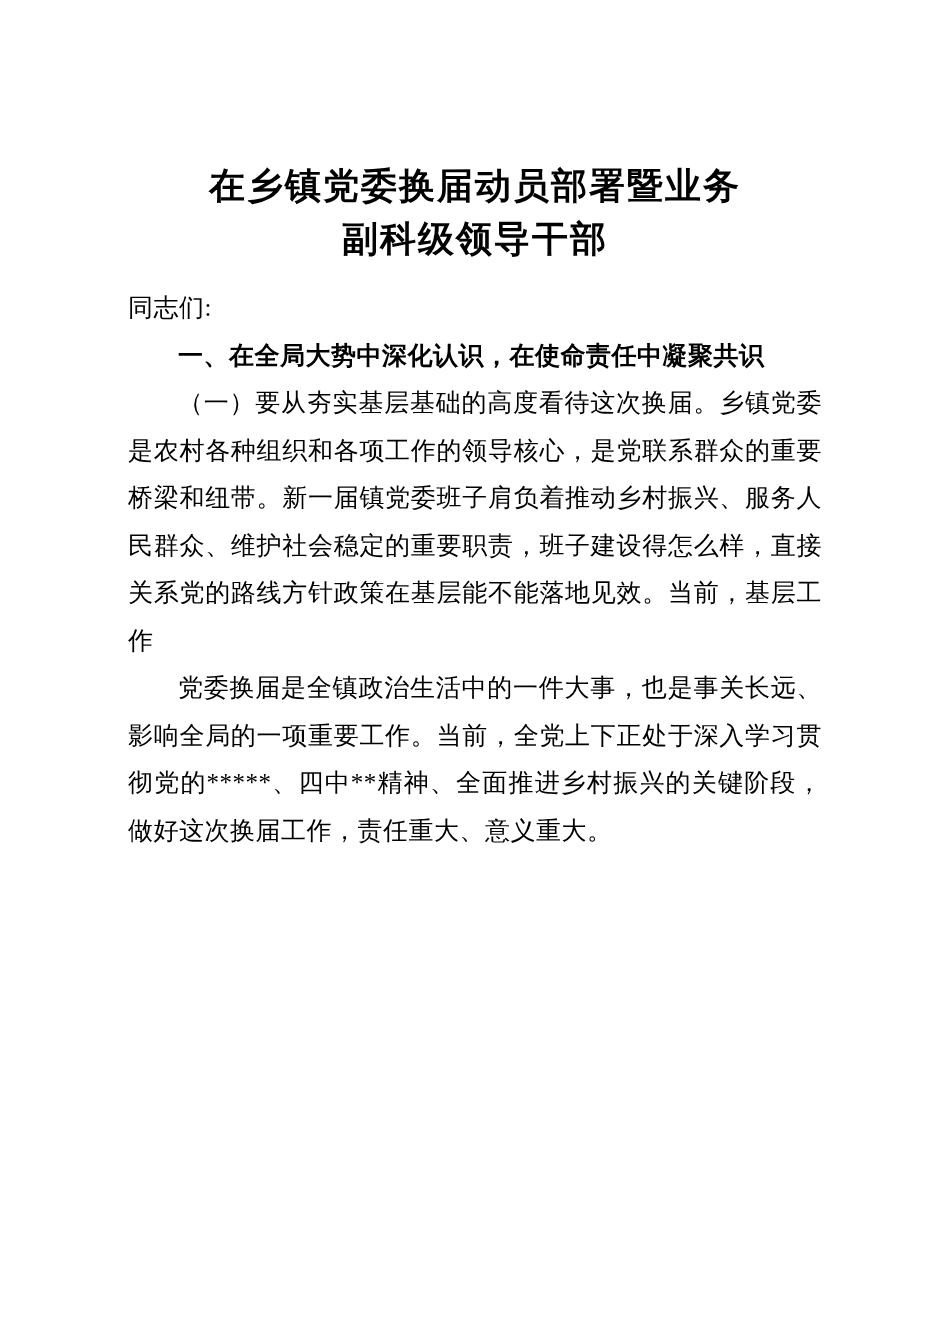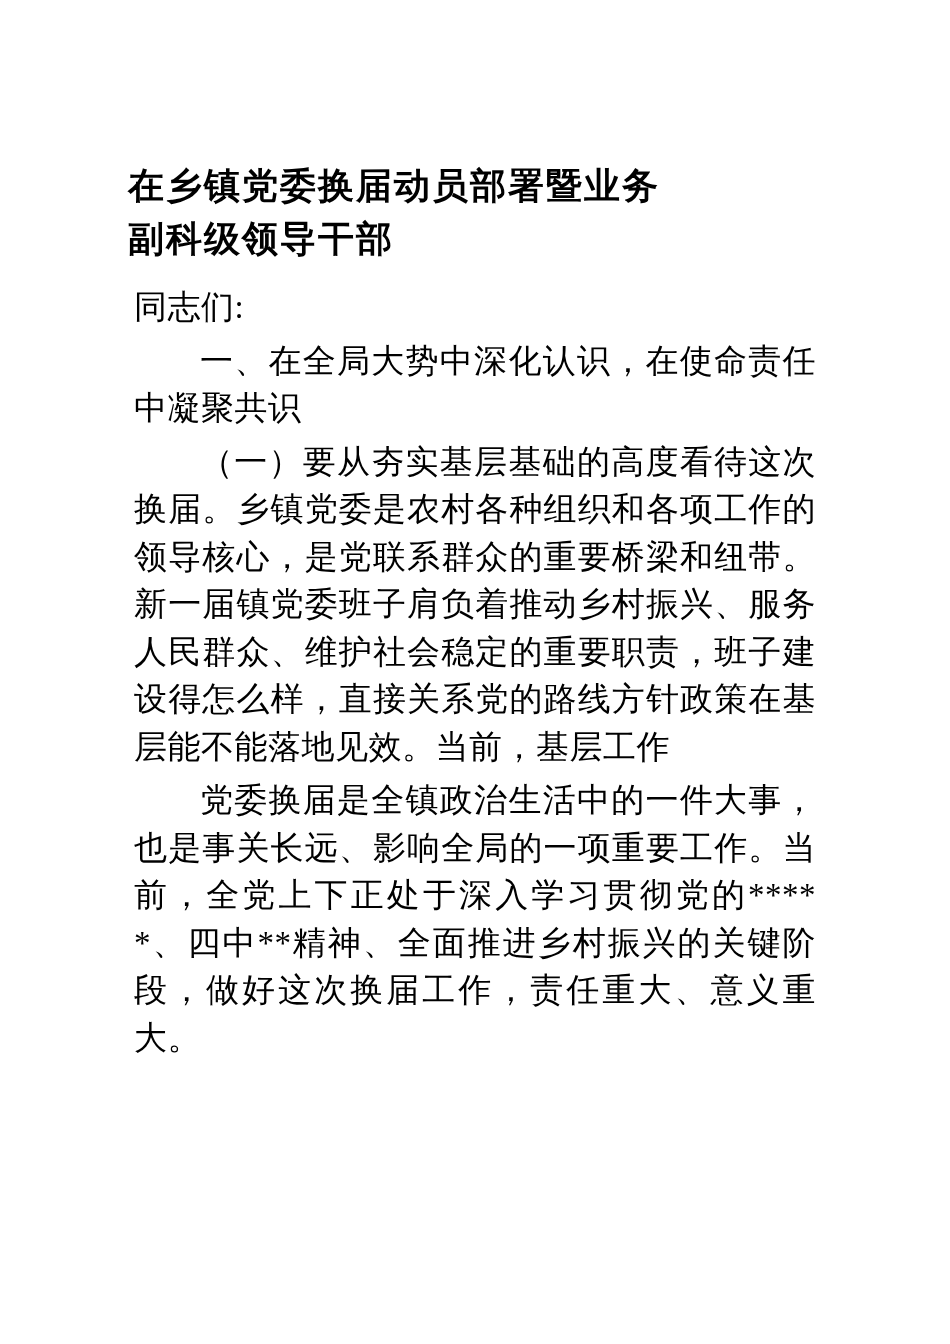--- a/index.html
+++ b/index.html
@@ -15,37 +15,38 @@
     background: #ffffff;
     box-sizing: border-box;
     padding: 160px 128px 0 128px;
     font-family: "Liberation Serif", "DejaVu Serif", serif;
     color: #000000;
     overflow: hidden;
   }
   .doc-title {
     font-size: 36px;
     font-weight: bold;
+    text-align: center;
     line-height: 53px;
     letter-spacing: 2px;
     margin-bottom: 18px;
   }
   .para {
-    font-size: 33px;
+    font-size: 25px;
     line-height: 47.5px;
     text-align: justify;
     letter-spacing: 0.5px;
-    margin: 6px;
+    margin: 0;
     word-break: break-all;
   }
   .para.indent {
     text-indent: 2em;
   }
   .para.heading {
-    font-weight: normal;
+    font-weight: bold;
     text-indent: 2em;
   }
 </style>
 </head>
 <body>
 
 <div class="page">
   <div class="doc-title">
     <div>在乡镇党委换届动员部署暨业务</div>
     <div>副科级领导干部</div>

